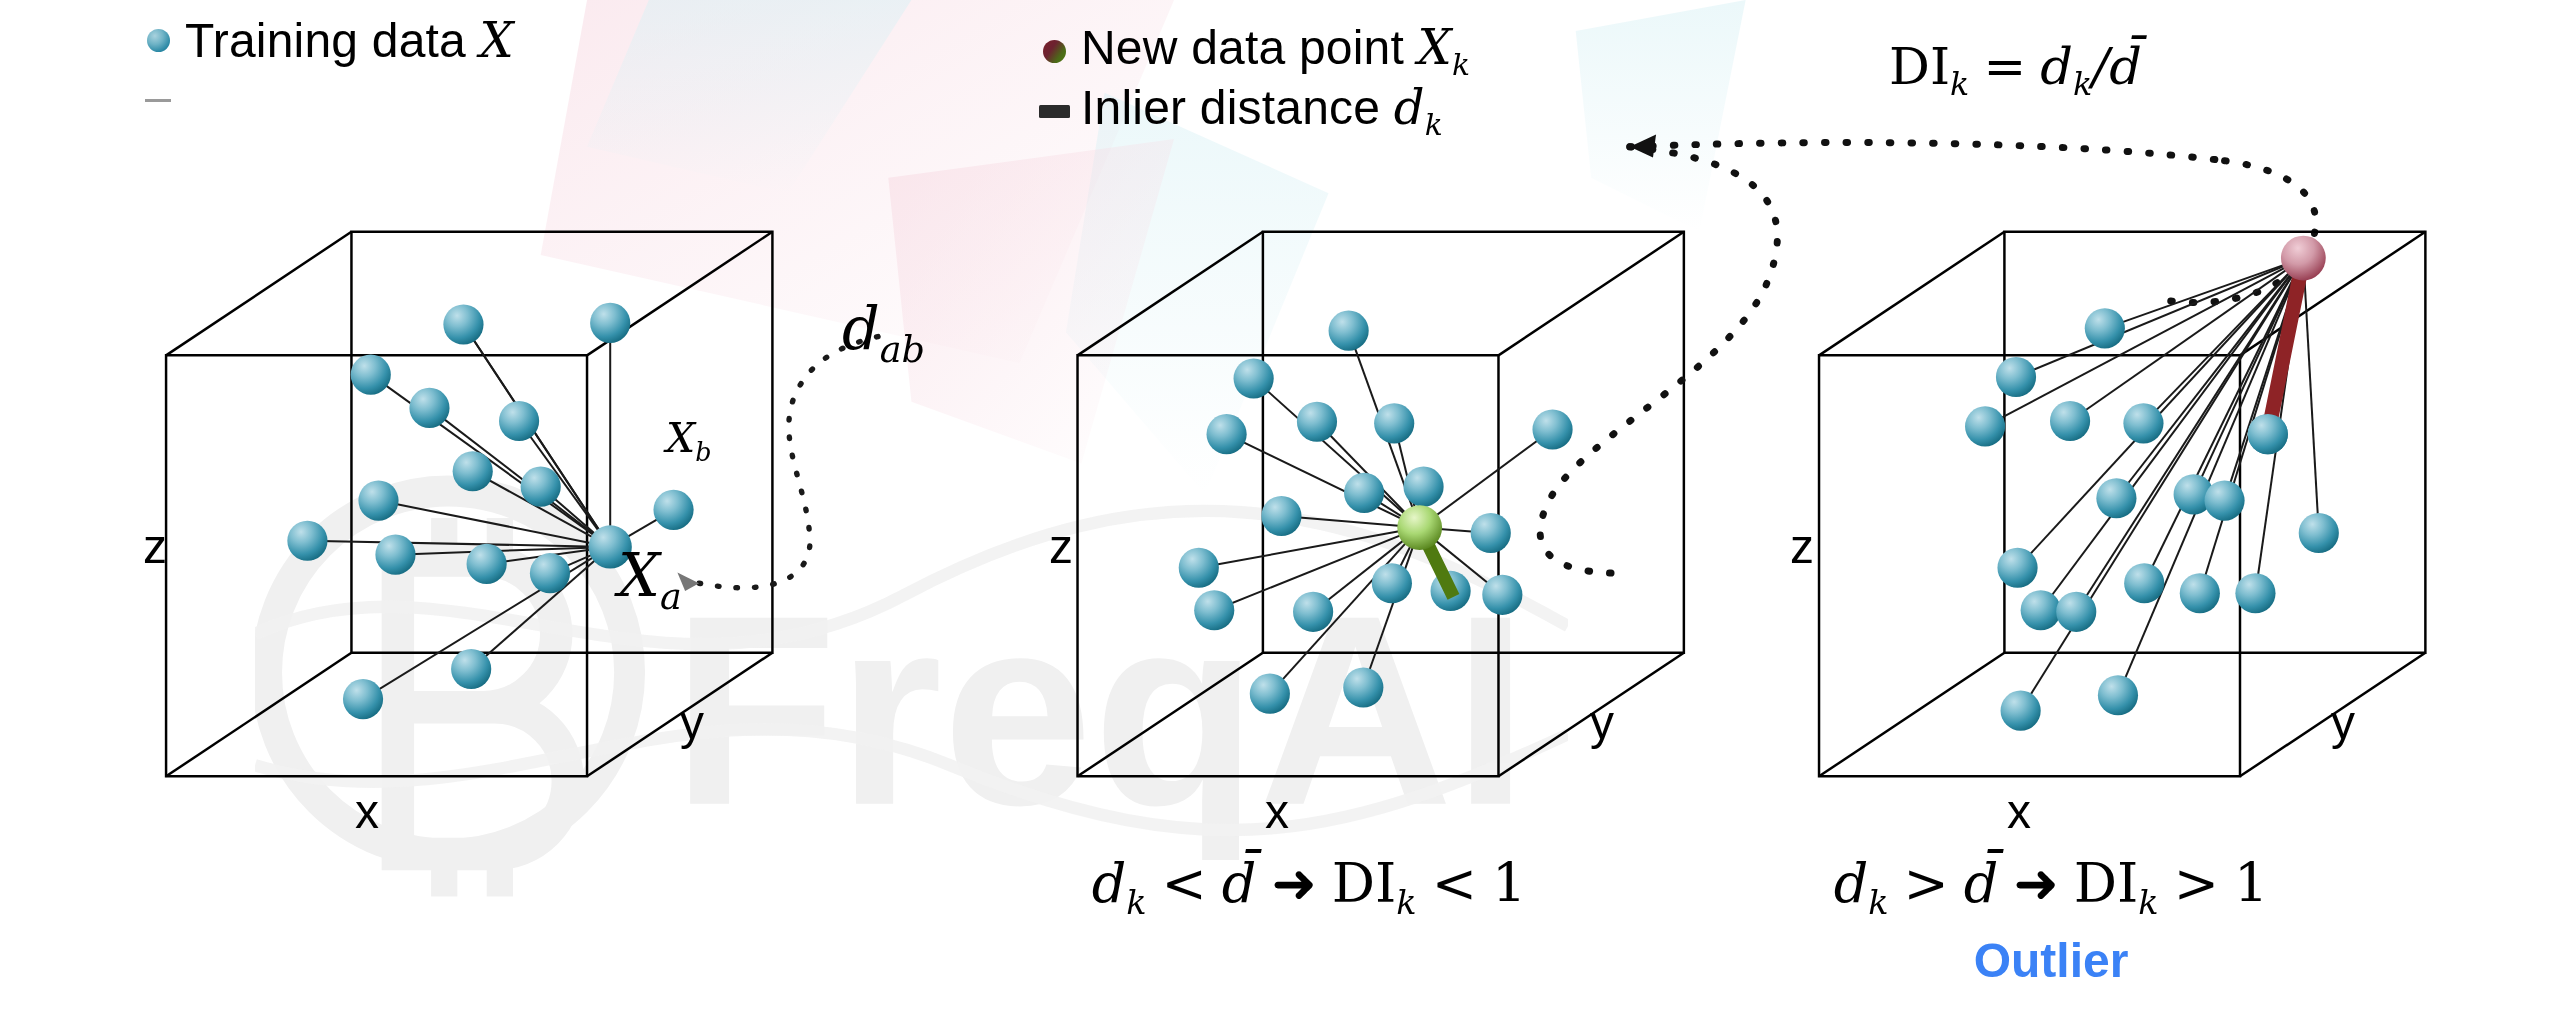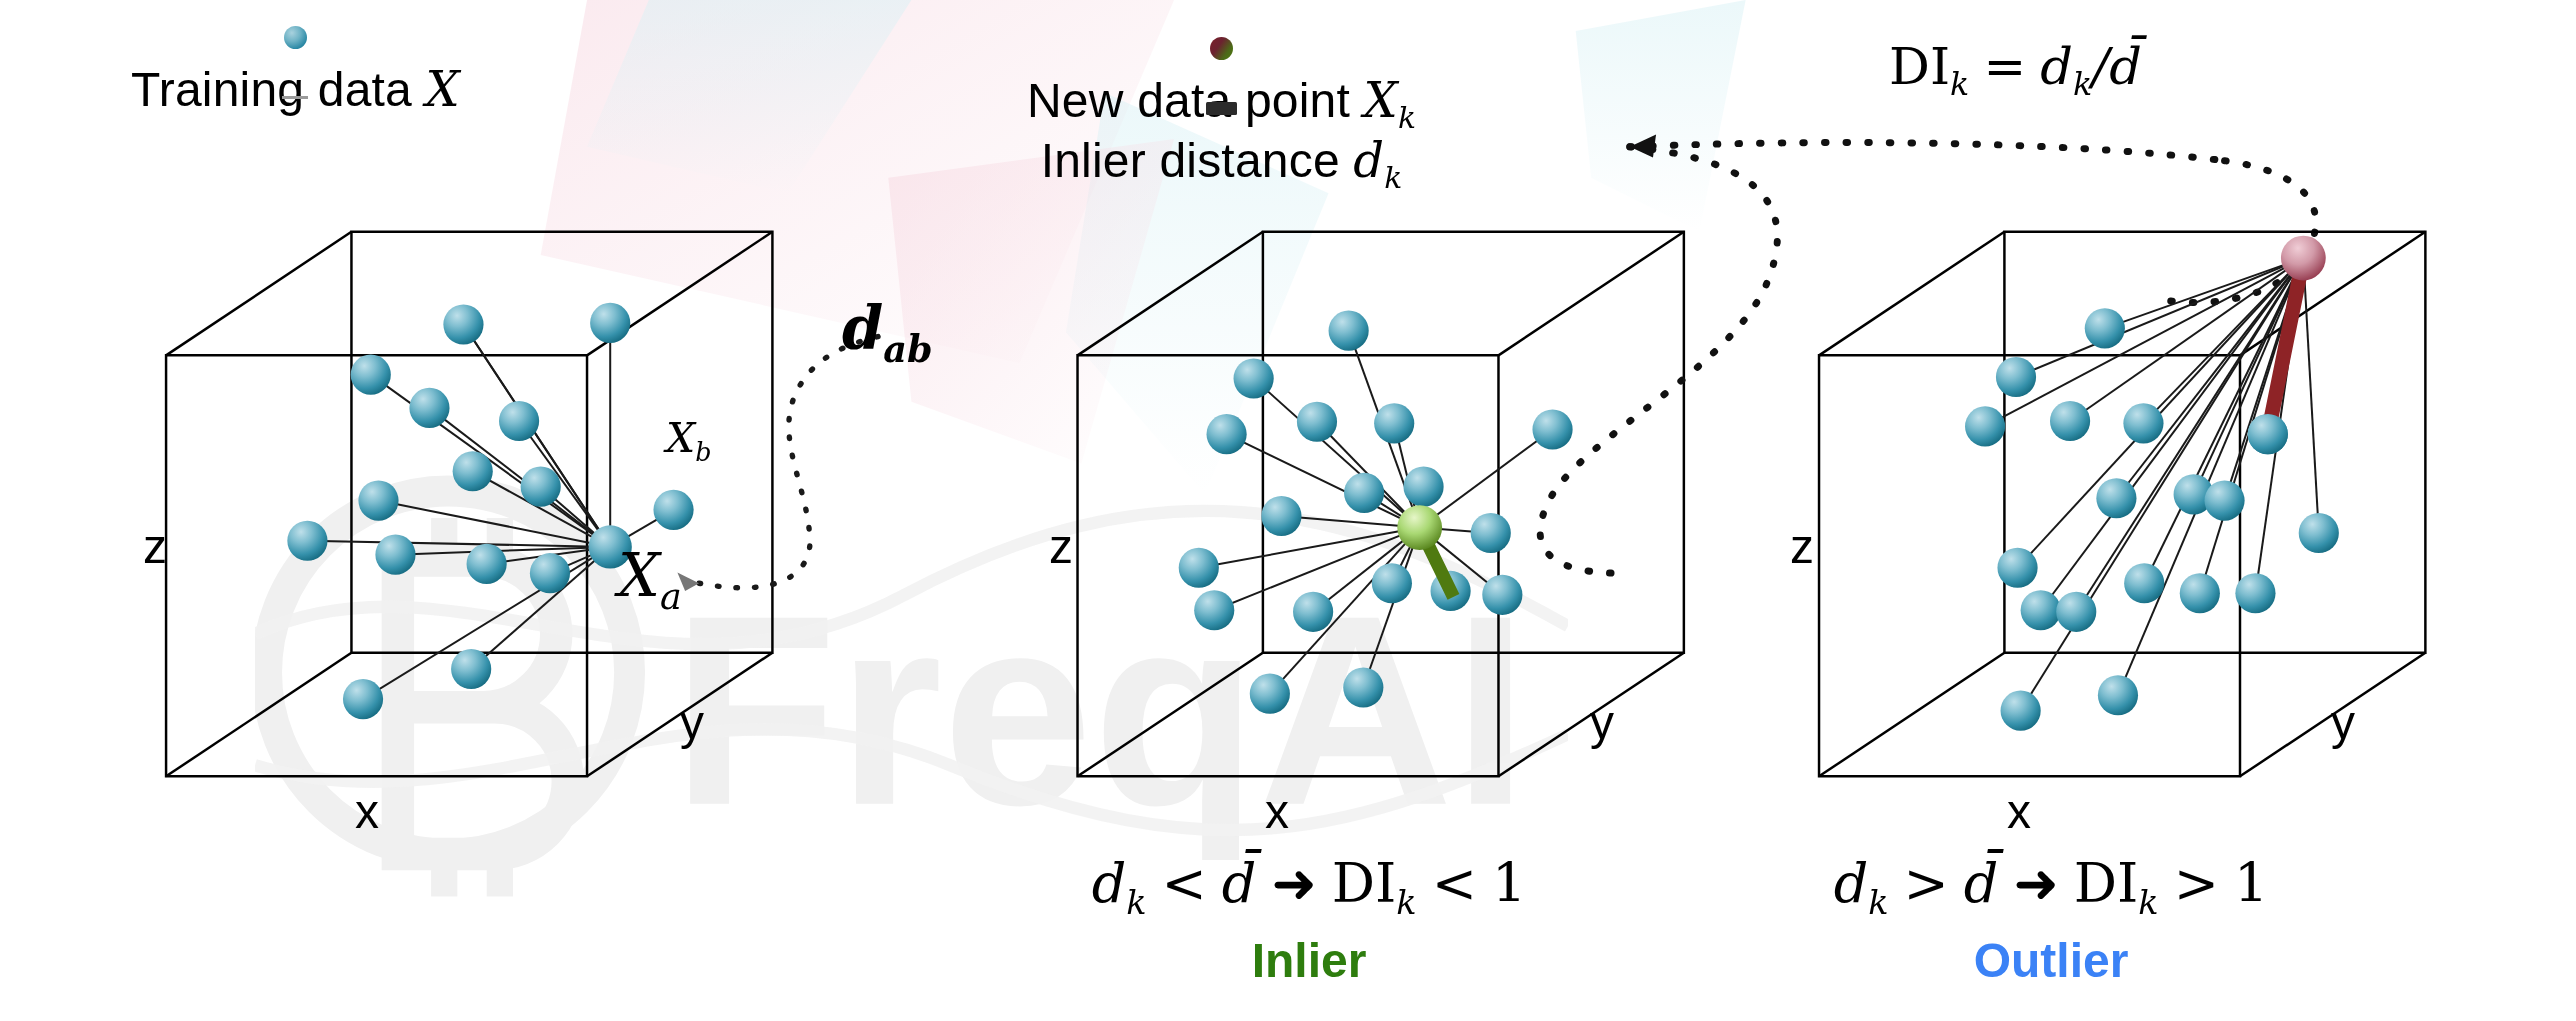--- a/index.html
+++ b/index.html
@@ -7,21 +7,21 @@
        font-family:"Liberation Sans",sans-serif;color:#000;}
   #stage{position:absolute;left:0;top:0;width:2576px;height:1022px;}
   .bg-art{position:absolute;left:0;top:0;width:2576px;height:1022px;pointer-events:none;}
   .layer{position:absolute;left:0;top:0;width:2576px;height:1022px;}
 
   
   .legend{position:absolute;top:10.8px;left:0;width:2576px;height:147px;}
   .legend-col{position:absolute;}
   .legend-col.left{left:131px;top:0;}
   .legend-col.right{left:1027px;top:10.8px;}
-  .legend-row{display:flex;align-items:center;height:60px;flex-direction:column;}
+  .legend-row{display:flex;align-items:center;height:60px;}
   .legend-row .lab{font-size:48px;line-height:1;white-space:nowrap;letter-spacing:0.2px;}
   .mk{width:54px;display:flex;align-items:center;justify-content:center;flex:0 0 54px;}
   .dot-teal{width:23px;height:23px;border-radius:50%;
     background:radial-gradient(circle at 34% 30%, #a9d2de 0%, #6fb3c6 38%, #2d8aa6 72%, #166e86 100%);}
   .dot-new{width:23px;height:23px;border-radius:50%;
     background:linear-gradient(125deg,#7a1f2a 0%,#6c2230 38%,#4c6a18 72%,#4f7a10 100%);}
   .dash-thin{width:26px;height:3.1px;background:#9a9a9a;}
   .dash-thick{width:31px;height:13px;background:#2b2b2b;border-radius:1.5px;}
   .math{font-family:"DejaVu Serif",serif;font-style:italic;}
   .mathu{font-family:"DejaVu Serif",serif;font-style:normal;}
@@ -318,35 +318,34 @@
   <div class="axislab" style="left:1790px;top:519px;">z</div>
   <div class="axislab" style="left:2331px;top:695px;">y</div>
   <div class="axislab" style="left:2007px;top:784px;">x</div>
 
   <div class="formula" style="left:666px;top:414px;font-size:41px;">
     <span class="math">X</span><sub>b</sub>
   </div>
   <div class="formula" style="left:618px;top:541px;font-size:59px;">
     <span class="math">X</span><sub>a</sub>
   </div>
-  <div class="formula" style="left:842px;top:294px;font-size:59px;font-weight:bold;">
+  <div class="formula" style="left:842px;top:294px;font-size:59px;">
     <span class="math">d</span><sub>ab</sub>
   </div>
 
   <div class="capt" style="left:1000px;top:830px;width:618px;">
     <div class="f">
       <span class="math">d</span><sub>k</sub>
       <span class="mathu">&lt;</span>
       <span class="math">d̄</span>
       <span>➜</span>
       <span class="mathu">DI</span><sub>k</sub>
       <span class="mathu">&lt;</span>
       <span class="mathu">1</span>
     </div>
-    <div class="t" style="color:#2e7d0e;">Inlier</div>
   </div>
 
   <div class="capt" style="left:1742px;top:830px;width:618px;">
     <div class="f">
       <span class="math">d</span><sub>k</sub>
       <span class="mathu">&gt;</span>
       <span class="math">d̄</span>
       <span>➜</span>
       <span class="mathu">DI</span><sub>k</sub>
       <span class="mathu">&gt;</span>

